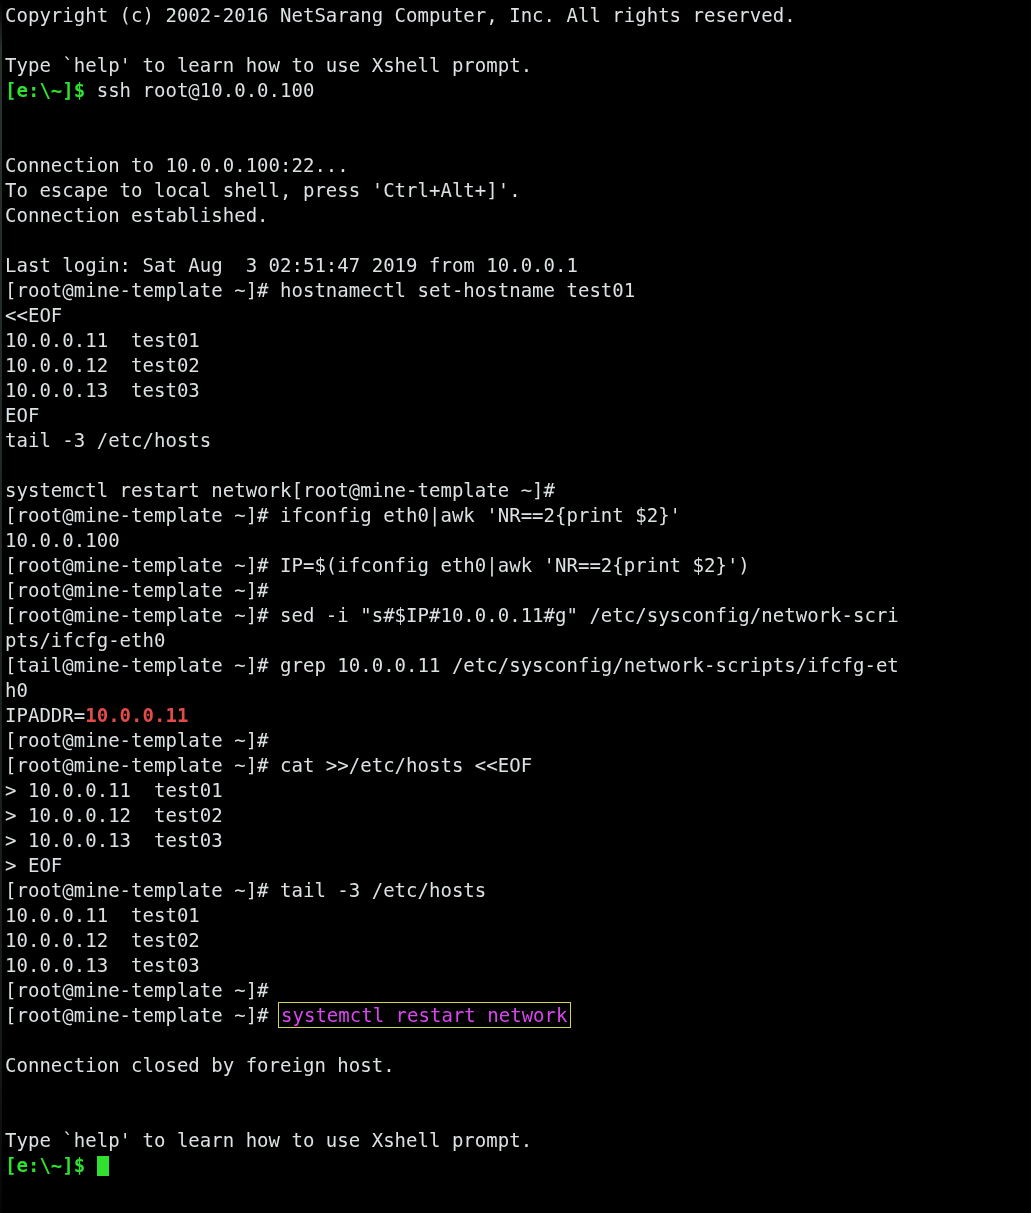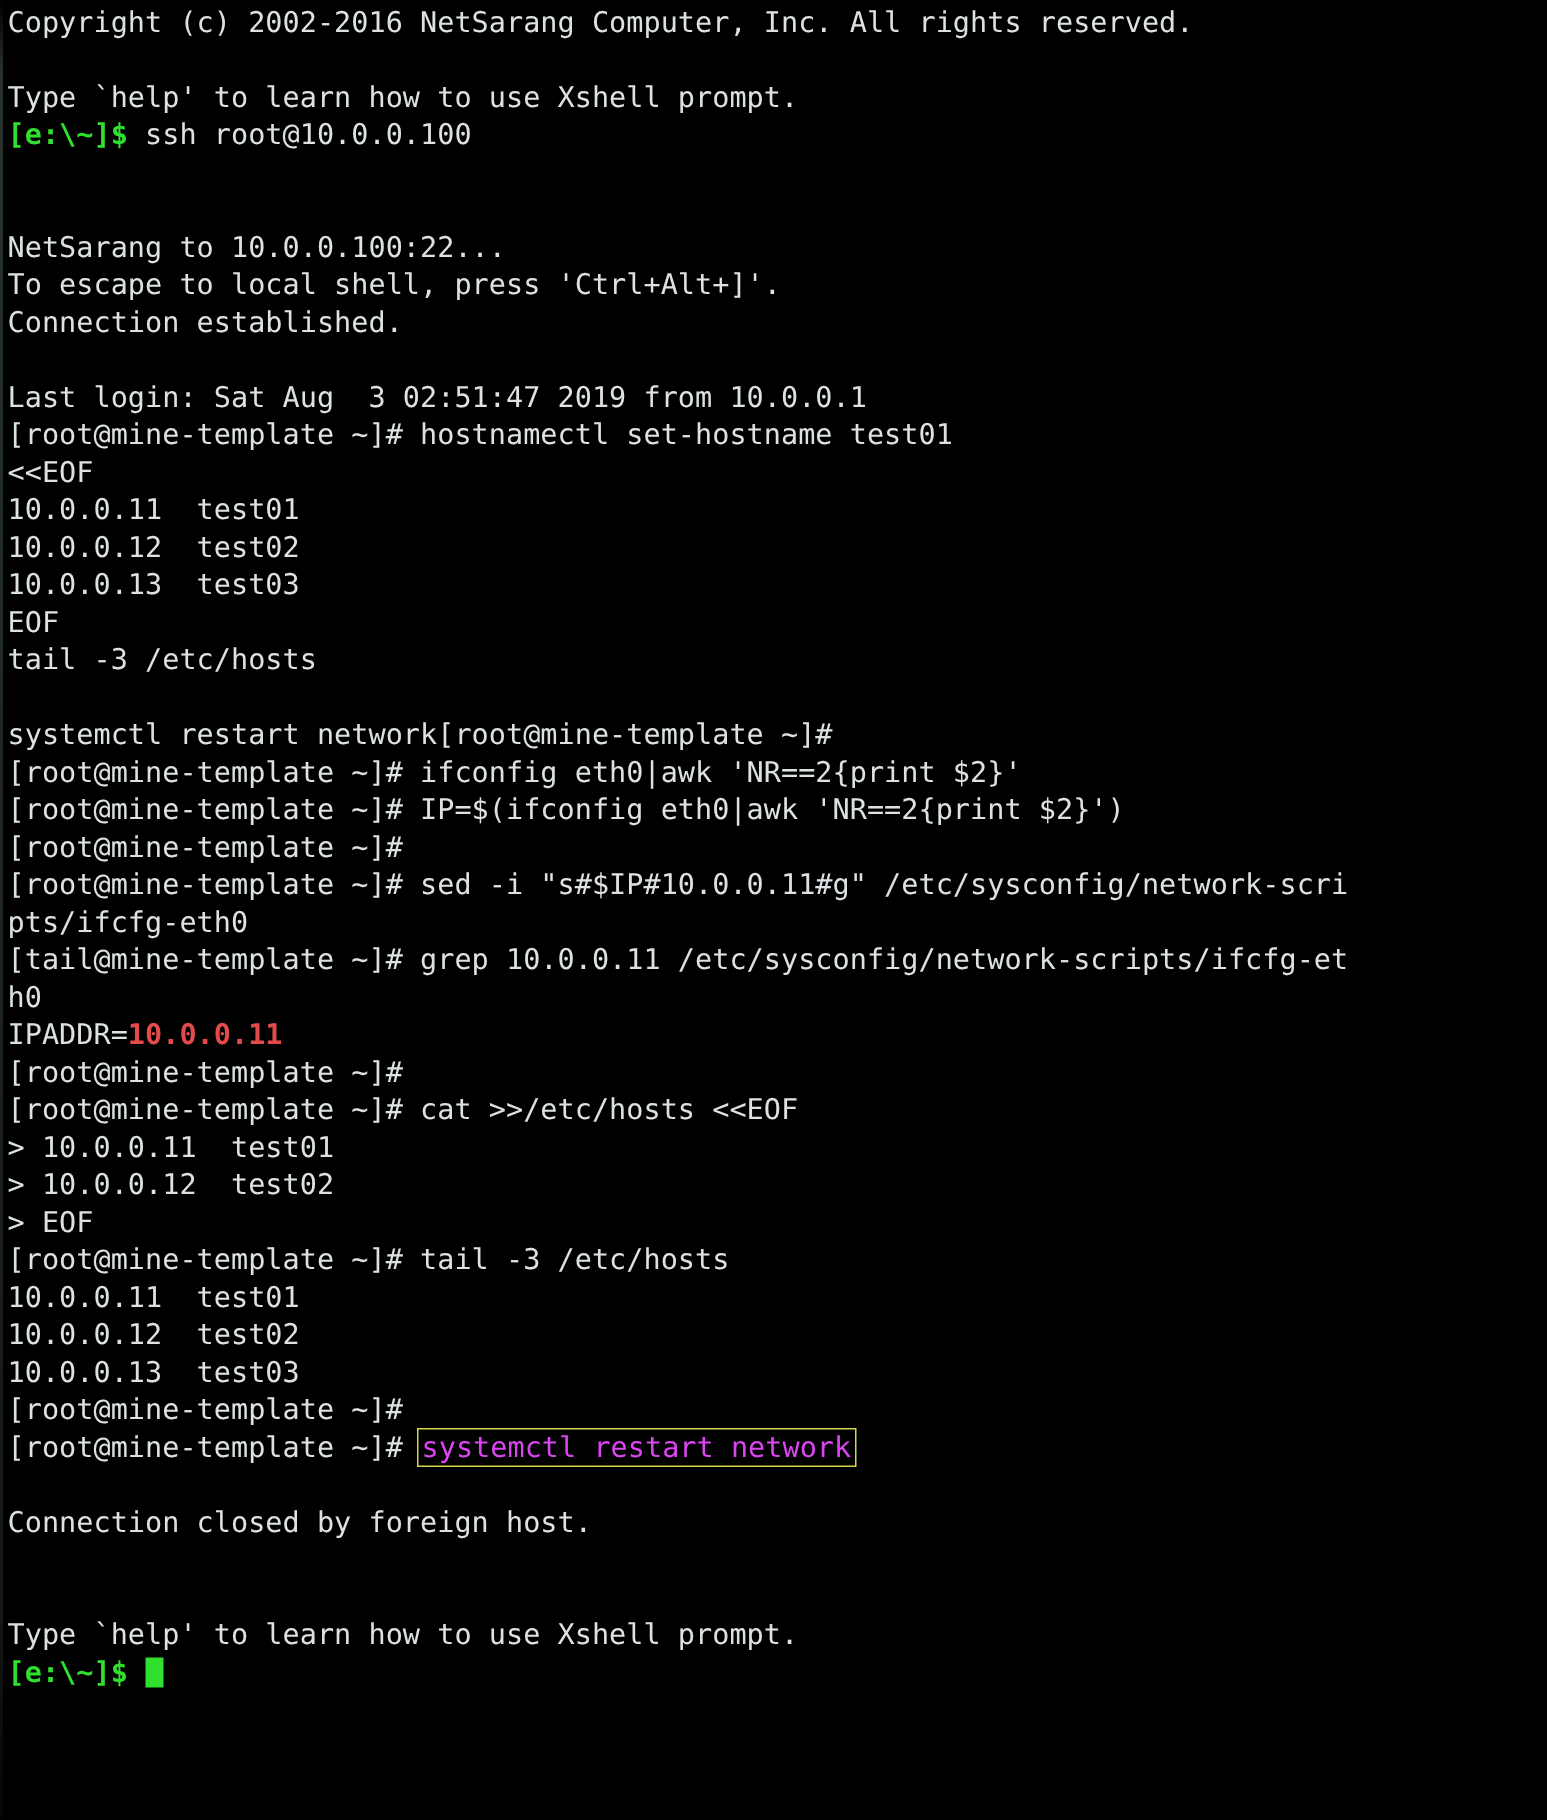--- a/index.html
+++ b/index.html
@@ -78,46 +78,48 @@
 
 <div id="terminal">
   <div id="left-edge-artifact"></div>
   <div id="screen">
       <div class="line"><span class="seg c-default">Copyright (c) 2002-2016 NetSarang Computer, Inc. All rights reserved.</span></div>
       <div class="line blank"><span class="seg c-default"></span></div>
       <div class="line"><span class="seg c-default">Type `help' to learn how to use Xshell prompt.</span></div>
       <div class="line"><span class="seg c-prompt">[e:\~]$</span><span class="seg c-default"> ssh root@10.0.0.100</span></div>
       <div class="line blank"><span class="seg c-default"></span></div>
       <div class="line blank"><span class="seg c-default"></span></div>
-      <div class="line"><span class="seg c-default">NetSarang to 10.0.0.100:22...</span></div>
+      <div class="line"><span class="seg c-default">Connection to 10.0.0.100:22...</span></div>
       <div class="line"><span class="seg c-default">To escape to local shell, press 'Ctrl+Alt+]'.</span></div>
       <div class="line"><span class="seg c-default">Connection established.</span></div>
       <div class="line blank"><span class="seg c-default"></span></div>
       <div class="line"><span class="seg c-default">Last login: Sat Aug  3 02:51:47 2019 from 10.0.0.1</span></div>
       <div class="line"><span class="seg c-default">[root@mine-template ~]# hostnamectl set-hostname test01</span></div>
       <div class="line"><span class="seg c-default">&lt;&lt;EOF</span></div>
       <div class="line"><span class="seg c-default">10.0.0.11  test01</span></div>
       <div class="line"><span class="seg c-default">10.0.0.12  test02</span></div>
       <div class="line"><span class="seg c-default">10.0.0.13  test03</span></div>
       <div class="line"><span class="seg c-default">EOF</span></div>
       <div class="line"><span class="seg c-default">tail -3 /etc/hosts</span></div>
       <div class="line blank"><span class="seg c-default"></span></div>
       <div class="line"><span class="seg c-default">systemctl restart network[root@mine-template ~]#</span></div>
       <div class="line"><span class="seg c-default">[root@mine-template ~]# ifconfig eth0|awk 'NR==2{print $2}'</span></div>
+      <div class="line"><span class="seg c-default">10.0.0.100</span></div>
       <div class="line"><span class="seg c-default">[root@mine-template ~]# IP=$(ifconfig eth0|awk 'NR==2{print $2}')</span></div>
       <div class="line"><span class="seg c-default">[root@mine-template ~]#</span></div>
       <div class="line"><span class="seg c-default">[root@mine-template ~]# sed -i "s#$IP#10.0.0.11#g" /etc/sysconfig/network-scri</span></div>
       <div class="line"><span class="seg c-default">pts/ifcfg-eth0</span></div>
       <div class="line"><span class="seg c-default">[tail@mine-template ~]# grep 10.0.0.11 /etc/sysconfig/network-scripts/ifcfg-et</span></div>
       <div class="line"><span class="seg c-default">h0</span></div>
       <div class="line"><span class="seg c-default">IPADDR=</span><span class="seg c-red">10.0.0.11</span></div>
       <div class="line"><span class="seg c-default">[root@mine-template ~]#</span></div>
       <div class="line"><span class="seg c-default">[root@mine-template ~]# cat &gt;&gt;/etc/hosts &lt;&lt;EOF</span></div>
       <div class="line"><span class="seg c-default">&gt; 10.0.0.11  test01</span></div>
       <div class="line"><span class="seg c-default">&gt; 10.0.0.12  test02</span></div>
+      <div class="line"><span class="seg c-default">&gt; 10.0.0.13  test03</span></div>
       <div class="line"><span class="seg c-default">&gt; EOF</span></div>
       <div class="line"><span class="seg c-default">[root@mine-template ~]# tail -3 /etc/hosts</span></div>
       <div class="line"><span class="seg c-default">10.0.0.11  test01</span></div>
       <div class="line"><span class="seg c-default">10.0.0.12  test02</span></div>
       <div class="line"><span class="seg c-default">10.0.0.13  test03</span></div>
       <div class="line"><span class="seg c-default">[root@mine-template ~]#</span></div>
       <div class="line"><span class="seg c-default">[root@mine-template ~]# </span><span class="seg c-boxed">systemctl restart network</span></div>
       <div class="line blank"><span class="seg c-default"></span></div>
       <div class="line"><span class="seg c-default">Connection closed by foreign host.</span></div>
       <div class="line blank"><span class="seg c-default"></span></div>

